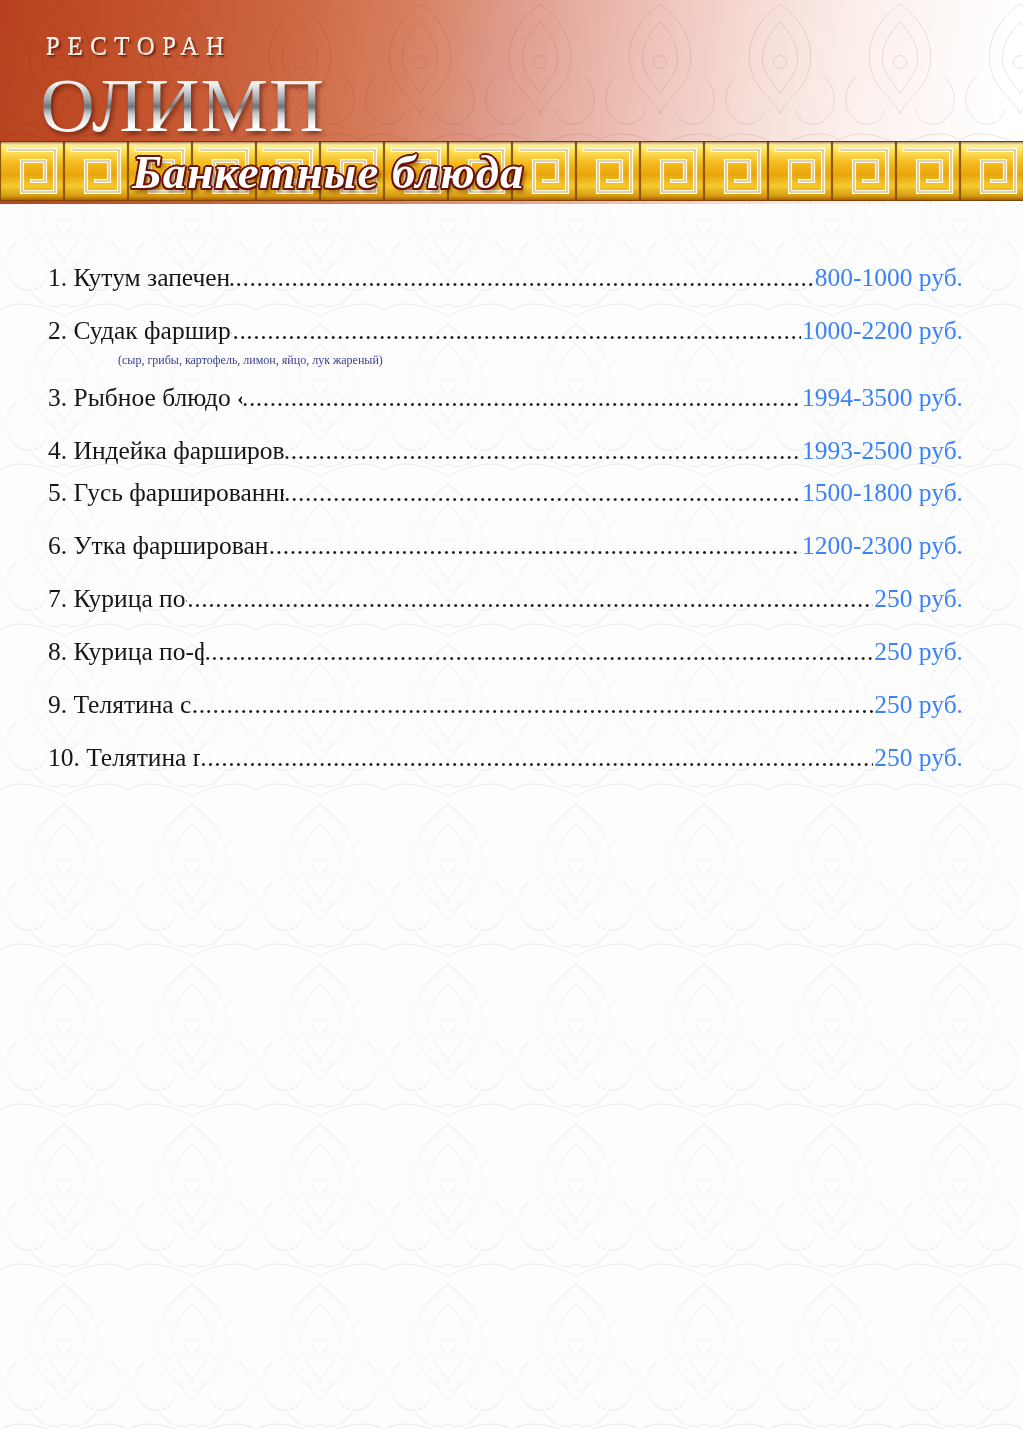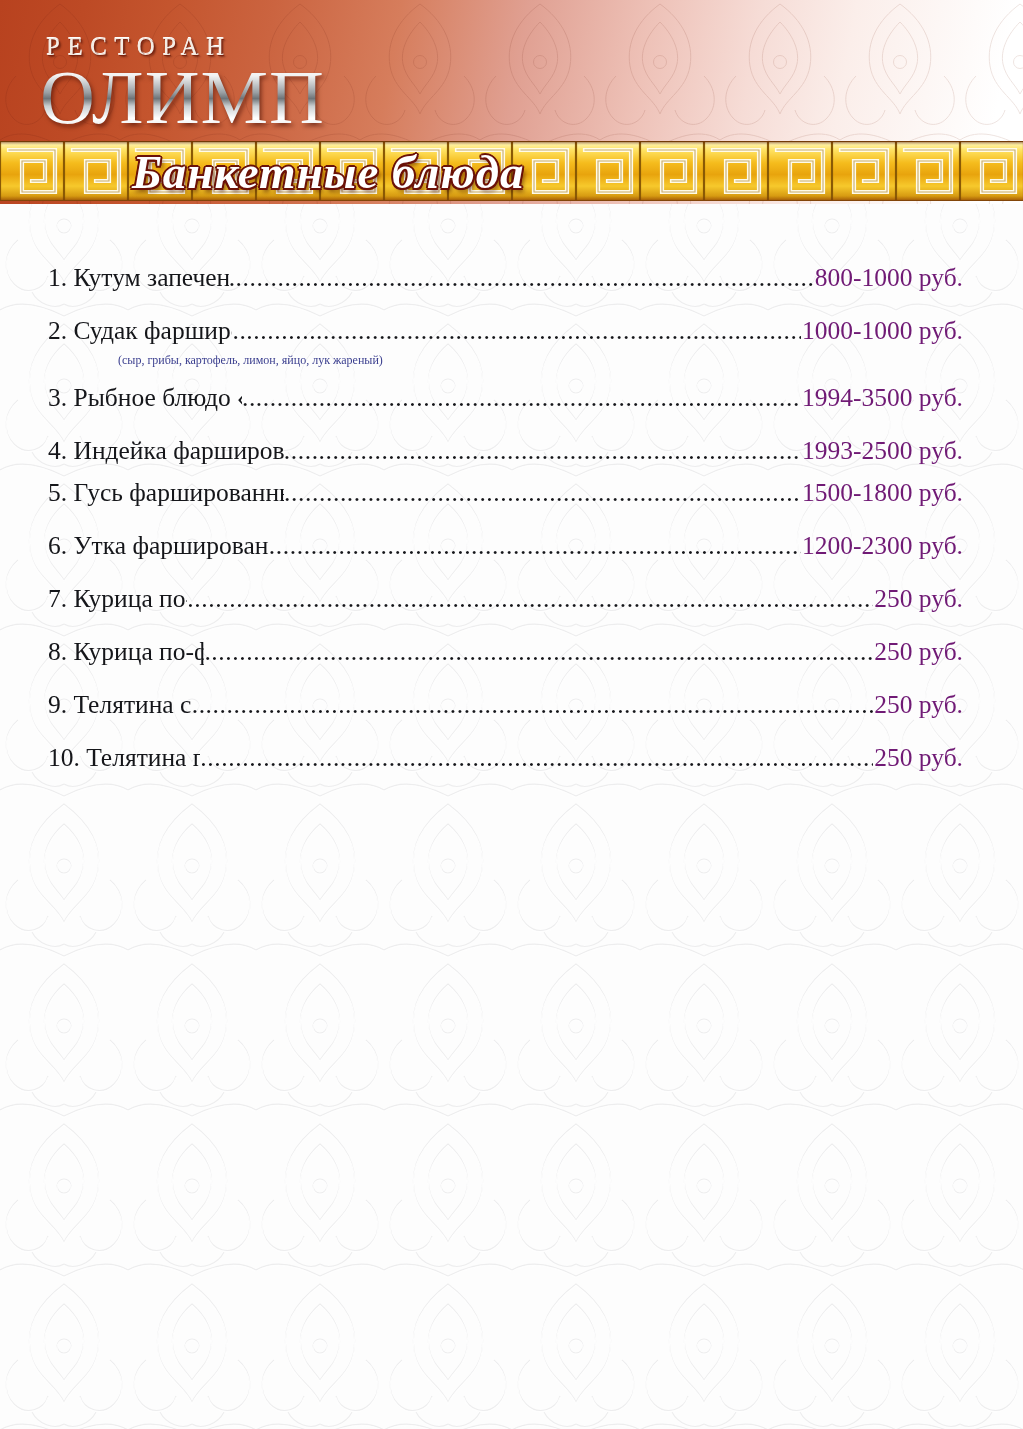--- a/index.html
+++ b/index.html
@@ -76,21 +76,21 @@
     letter-spacing: 7.5px;
     font-weight: 400;
     color: #f4ece4;
     text-shadow:
       1px 1px 0 #7d2410,
       2px 2px 2px rgba(70,16,6,.65),
       0 -1px 0 #ffffff;
     padding-left: 6px;
   }
   .logo-main {
-    margin-top: 0;
+    margin-top: 8px;
     font-family: "Liberation Serif", "DejaVu Serif", serif;
     font-size: 76px;
     font-weight: 400;
     letter-spacing: 1px;
     background: linear-gradient(180deg,
         #ffffff 0%,
         #f2f2f2 22%,
         #9aa0a4 44%,
         #6e7478 52%,
         #c9ced1 62%,
@@ -201,21 +201,21 @@
     font-size: 25.5px;
     margin: 0 0px;
   }
   .item-leader::before {
     content: "........................................................................................................................................................................";
   }
   .item-price {
     flex: 0 0 auto;
     padding-left: 1px;
     text-align: right;
-    color: #701a75;
+    color: #3b82f6;
   }
   .item-note {
     margin-top: 1px;
     padding-left: 70px;
     font-size: 12px;
     line-height: 24px;
     color: #3b3f8f;
     font-family: "Liberation Serif", "DejaVu Serif", serif;
   }
 </style>
@@ -326,21 +326,21 @@
         <div class="item-line">
           <span class="item-name">1. Кутум запеченный по-рыбацки</span>
           <span class="item-leader"></span>
           <span class="item-price">800-1000 руб.</span>
         </div>
       </div>
       <div class="menu-item has-note">
         <div class="item-line">
           <span class="item-name">2. Судак фаршированный целиком.</span>
           <span class="item-leader"></span>
-          <span class="item-price">1000-1000 руб.</span>
+          <span class="item-price">1000-2200 руб.</span>
         </div>
         <div class="item-note">(сыр, грибы, картофель, лимон, яйцо, лук жареный)</div>
       </div>
       <div class="menu-item">
         <div class="item-line">
           <span class="item-name">3. Рыбное блюдо «Морское царство».</span>
           <span class="item-leader"></span>
           <span class="item-price">1994-3500 руб.</span>
         </div>
       </div>

